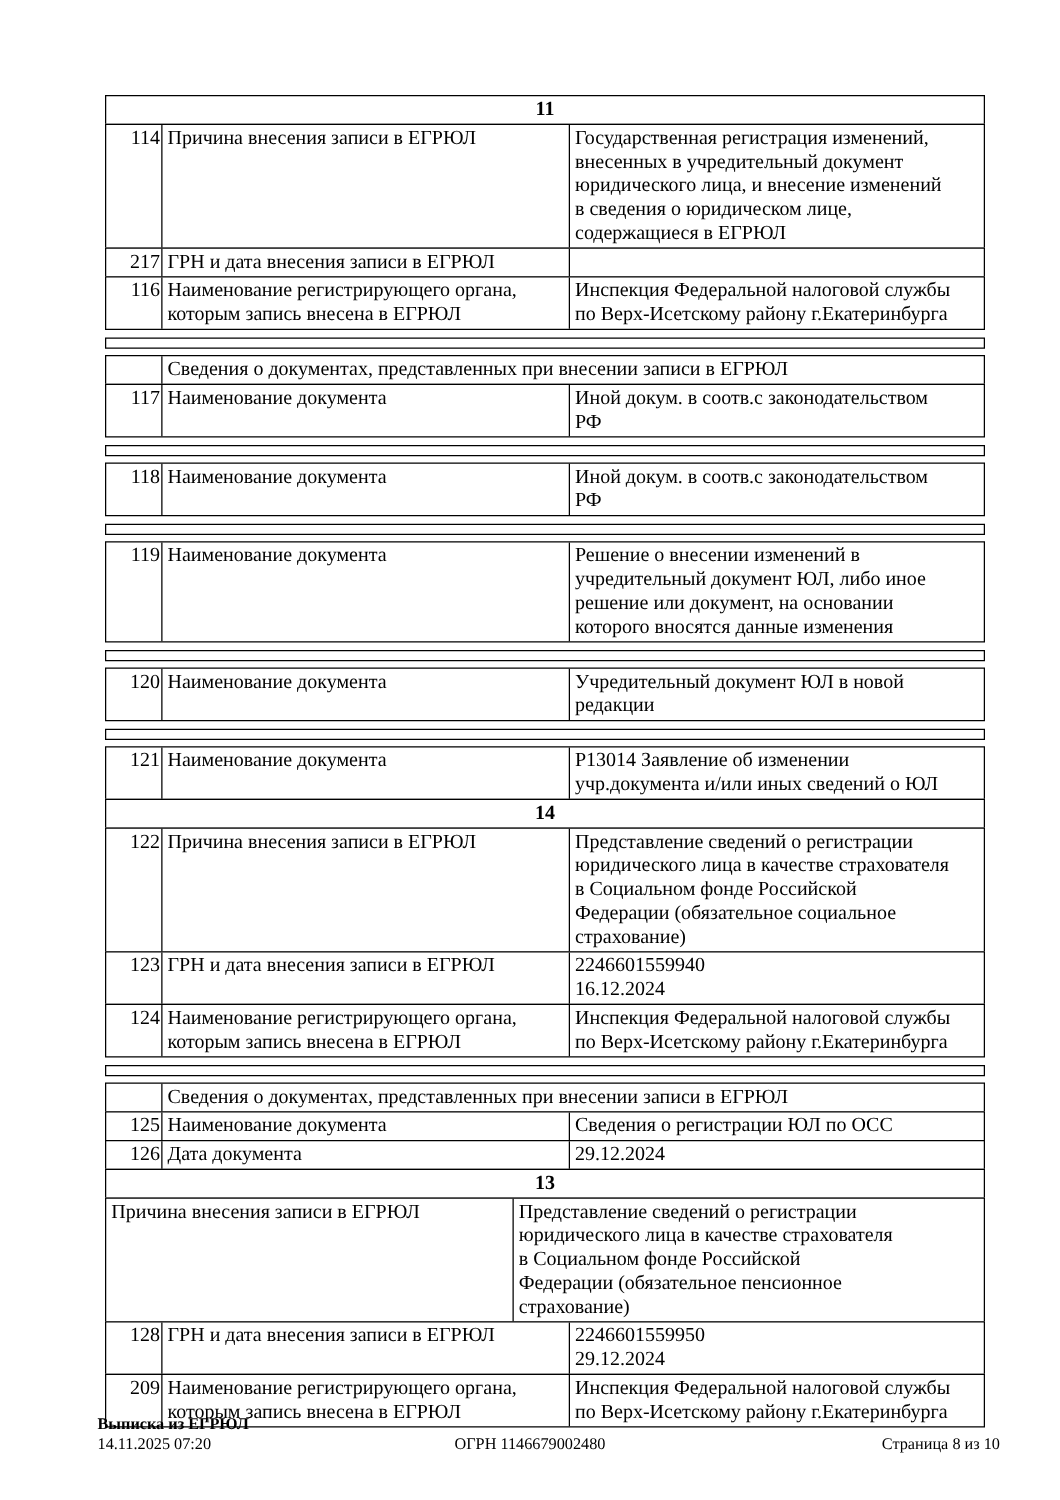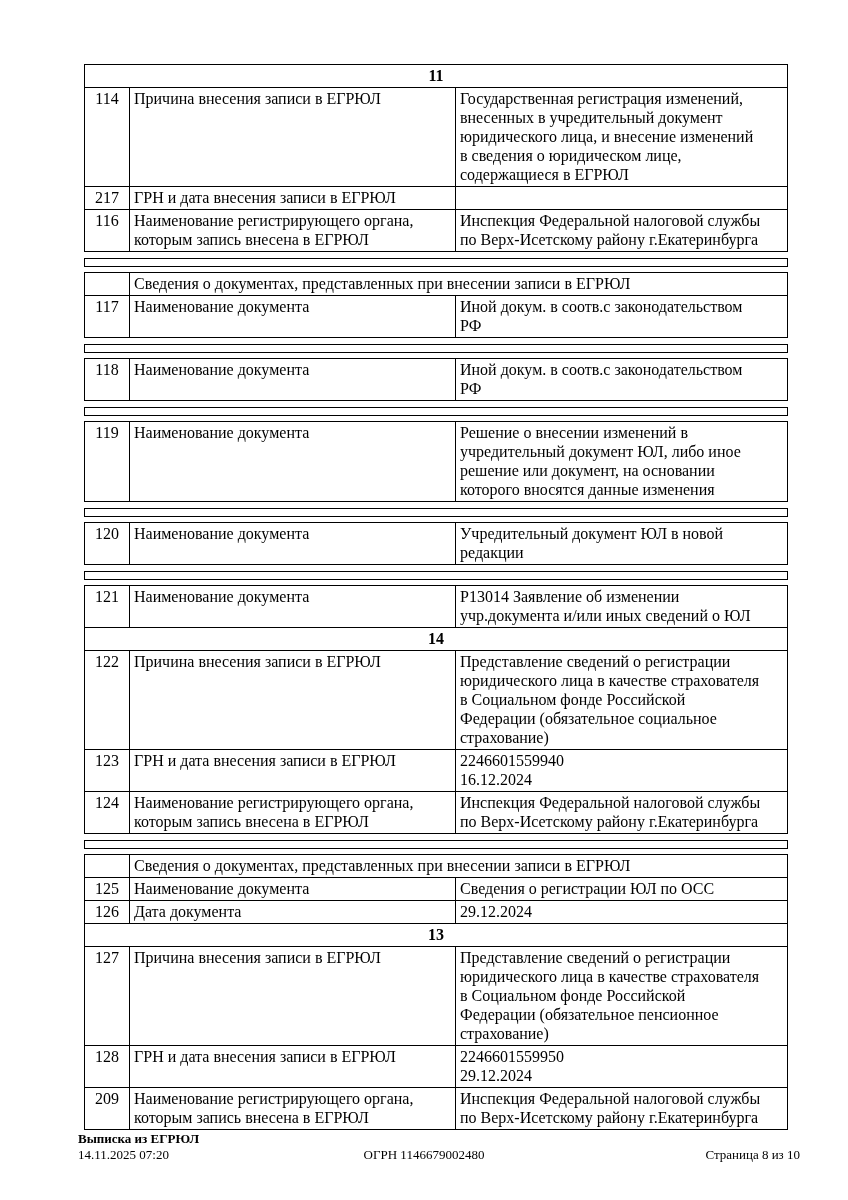--- a/index.html
+++ b/index.html
@@ -12,21 +12,21 @@
     width: 848px;
     height: 1200px;
     background: #ffffff;
     font-family: "Liberation Serif", serif;
     color: #000000;
     overflow: hidden;
   }
   .doc-table {
     position: absolute;
     left: 84px;
-    top: 65px;
+    top: 77px;
     width: 704px;
     font-size: 16px;
     line-height: 19px;
   }
   .t-row {
     display: flex;
     align-items: stretch;
     border: 1px solid #000;
     margin-top: -1px;
     background: #fff;
@@ -41,21 +41,21 @@
     box-sizing: border-box;
   }
   .cell {
     padding: 1px 3px 2px 4px;
     white-space: pre-line;
     box-sizing: border-box;
   }
   .c-num {
     flex: 0 0 45px;
     border-right: 1px solid #000;
-    text-align: center;
+    text-align: right;
     padding-left: 1px;
     padding-right: 1px;
   }
   .c-label {
     flex: 0 0 326px;
     border-right: 1px solid #000;
   }
   .c-value {
     flex: 1 1 auto;
     min-width: 0;
@@ -203,21 +203,20 @@
       </div>
       <div class="t-row">
         <div class="cell c-num">126</div>
         <div class="cell c-label">Дата документа</div>
         <div class="cell c-value">29.12.2024</div>
       </div>
       <div class="t-row">
         <div class="cell c-section">13</div>
       </div>
       <div class="t-row">
-        <div class="cell c-num">127</div>
         <div class="cell c-label">Причина внесения записи в ЕГРЮЛ</div>
         <div class="cell c-value">Представление сведений о регистрации
 юридического лица в качестве страхователя
 в Социальном фонде Российской
 Федерации (обязательное пенсионное
 страхование)</div>
       </div>
       <div class="t-row">
         <div class="cell c-num">128</div>
         <div class="cell c-label">ГРН и дата внесения записи в ЕГРЮЛ</div>

